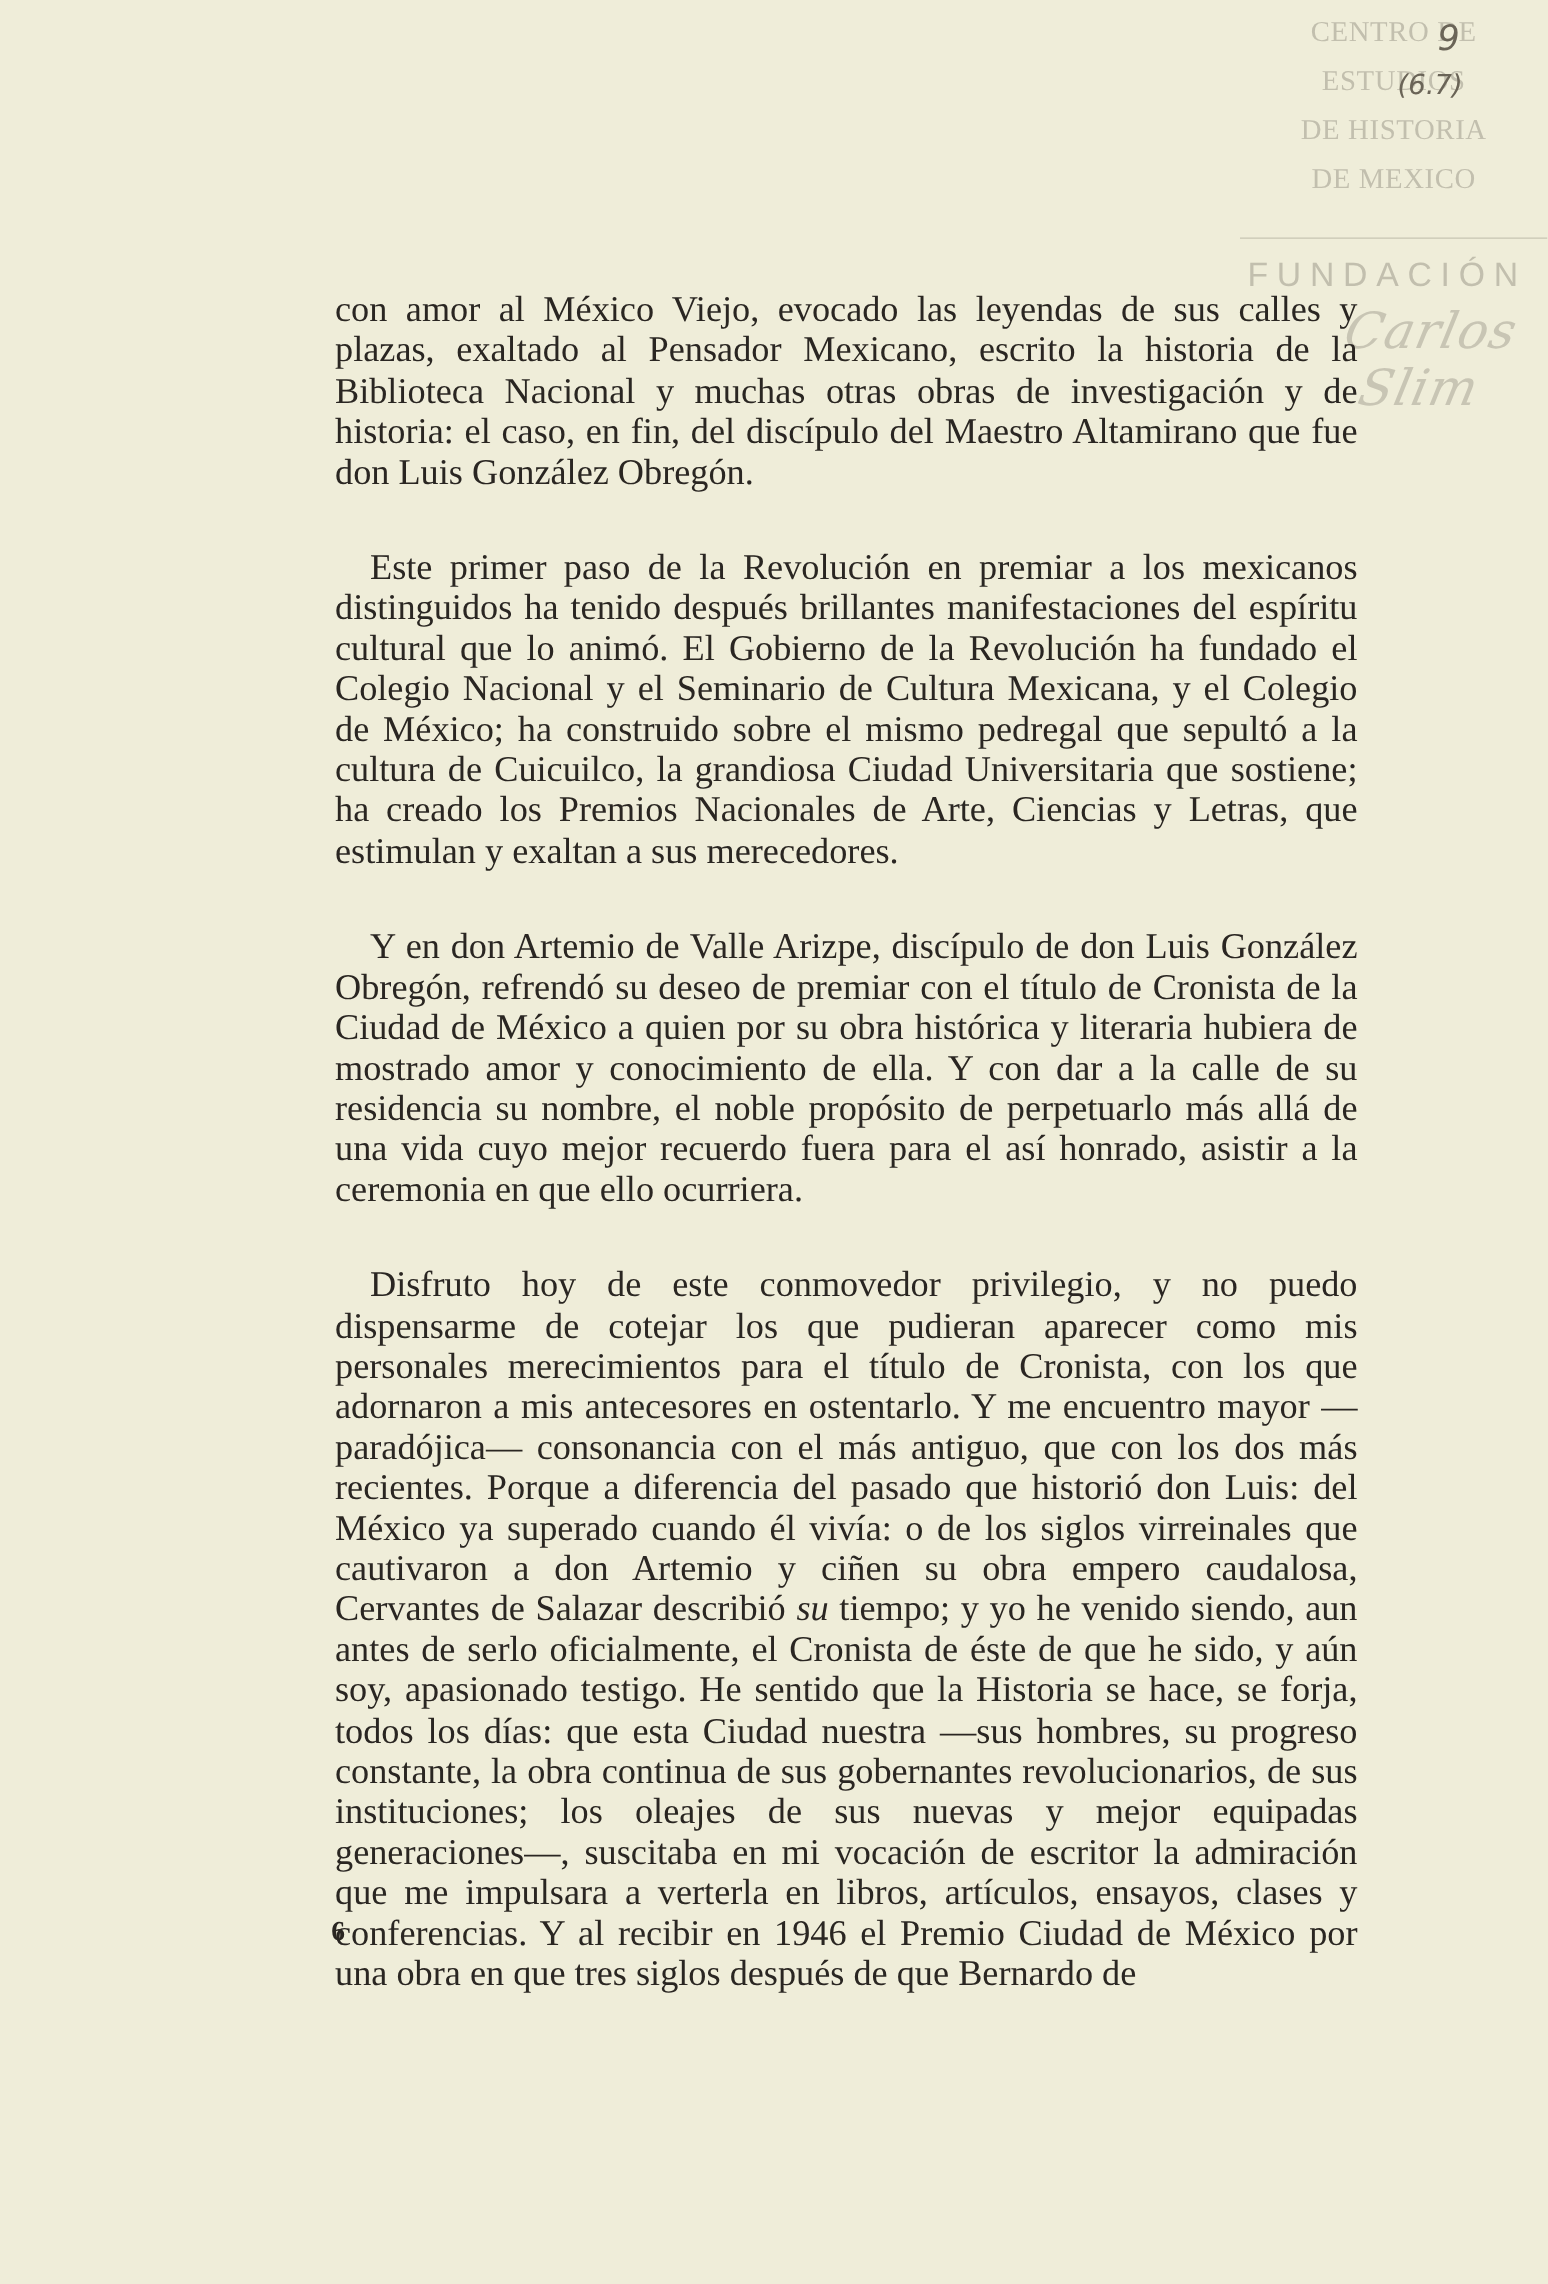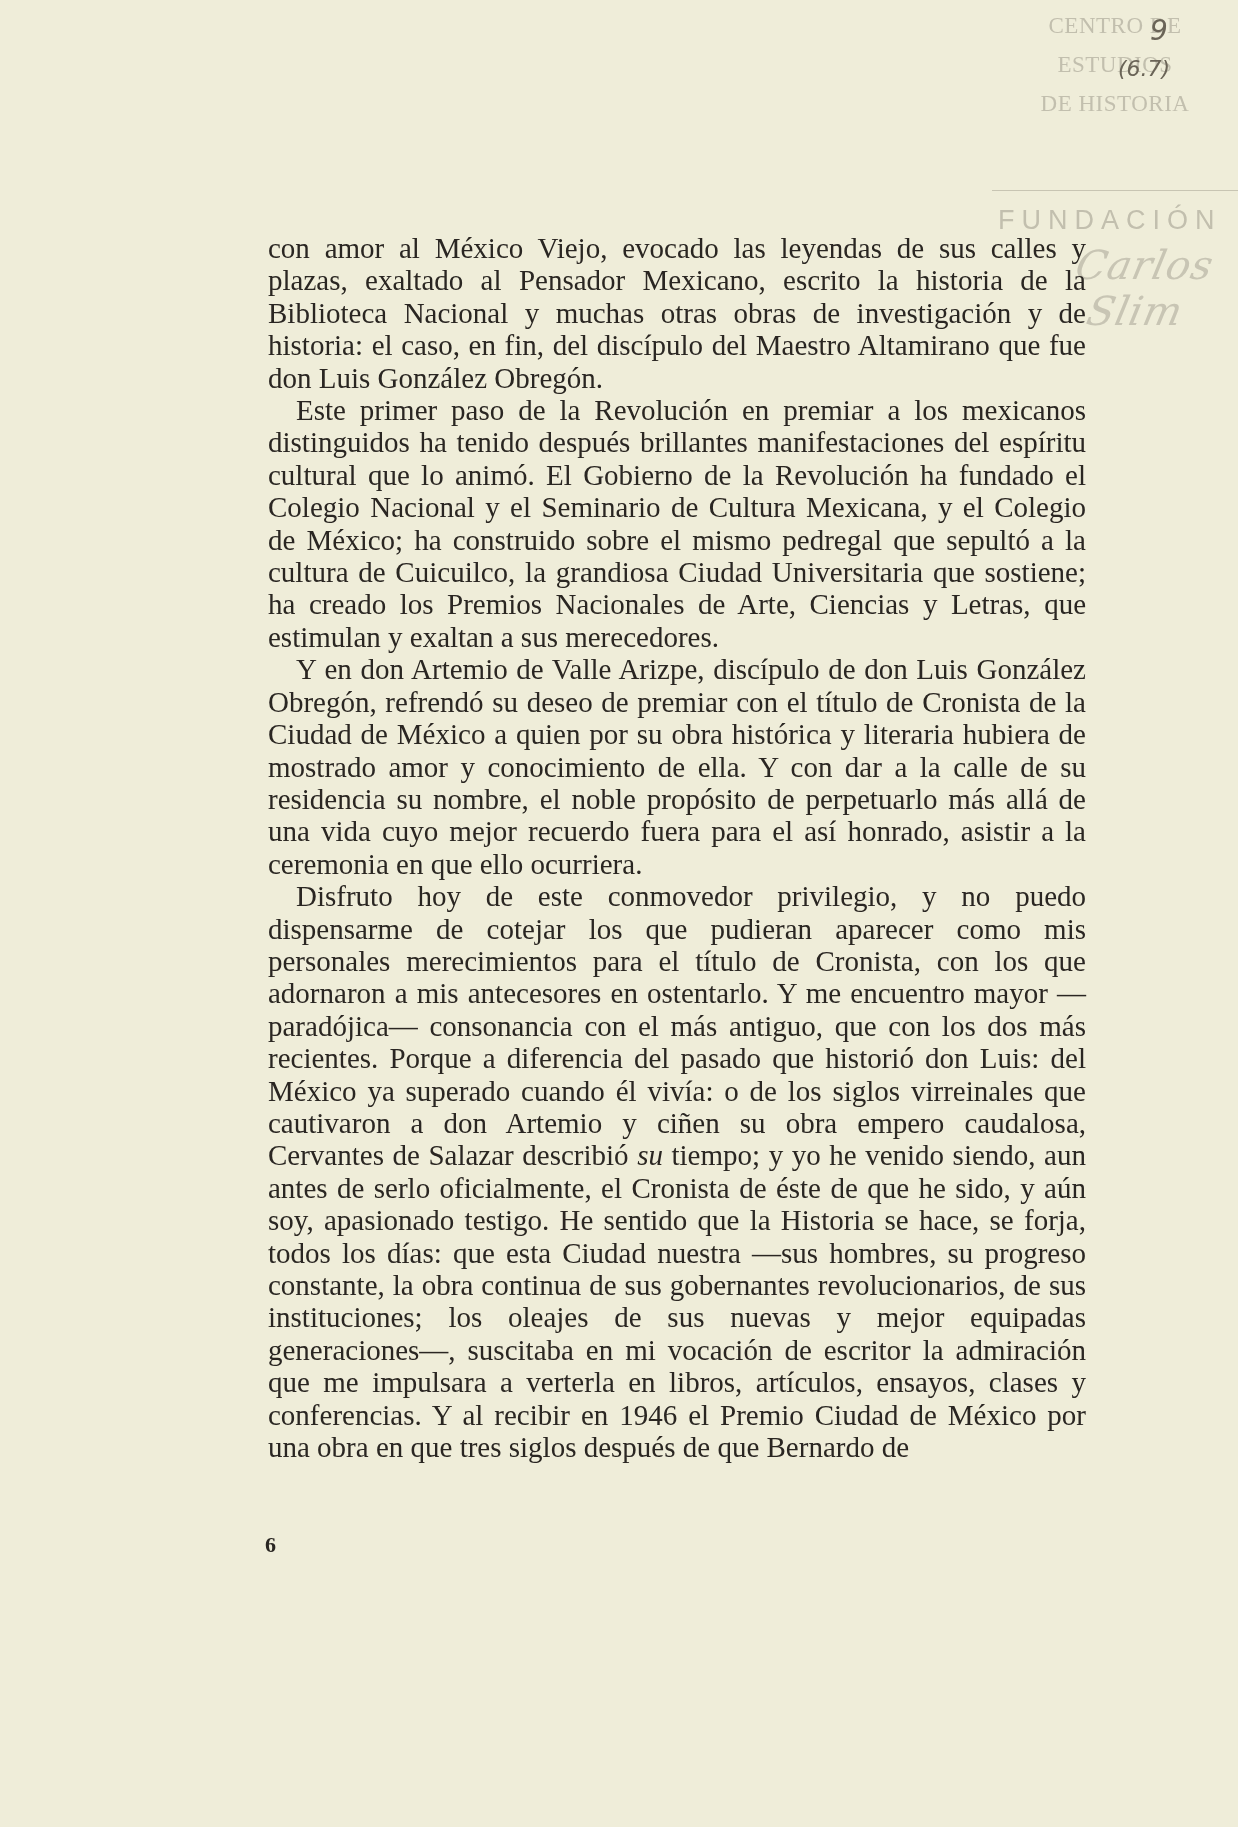--- a/index.html
+++ b/index.html
@@ -87,38 +87,40 @@
       line-height: 32.4px;
       text-align: justify;
       hyphens: manual;
     }
     .text-block p {
       margin: 0;
       text-indent: 0;
     }
     .text-block p.indent {
       text-indent: 28px;
+      margin-top: 44px;
     }
     .page-number {
       position: absolute;
       left: 265px;
       top: 1532px;
       font-size: 22px;
       font-weight: bold;
       font-family: "Liberation Serif", serif;
     }
     em { font-style: italic; }
   </style>
 </head>
 <body>
 
 <div class="stamp">
   <div class="line l1">CENTRO DE</div>
   <div class="line">ESTUDIOS</div>
   <div class="line">DE HISTORIA</div>
+  <div class="line">DE MEXICO</div>
   <div class="rule"></div>
   <div class="fund">FUNDACIÓN</div>
   <div class="sig">Carlos Slim</div>
 </div>
 
 <div class="handwrite hw-num">9</div>
 <div class="handwrite hw-paren">(6.7)</div>
 
 <div class="text-block">
   <p>con amor al México Viejo, evocado las leyendas de sus calles y plazas, exaltado al Pensador Mexicano, escrito la historia de la Biblioteca Nacional y muchas otras obras de investigación y de historia: el caso, en fin, del discípulo del Maestro Altamirano que fue don Luis González Obregón.</p>

